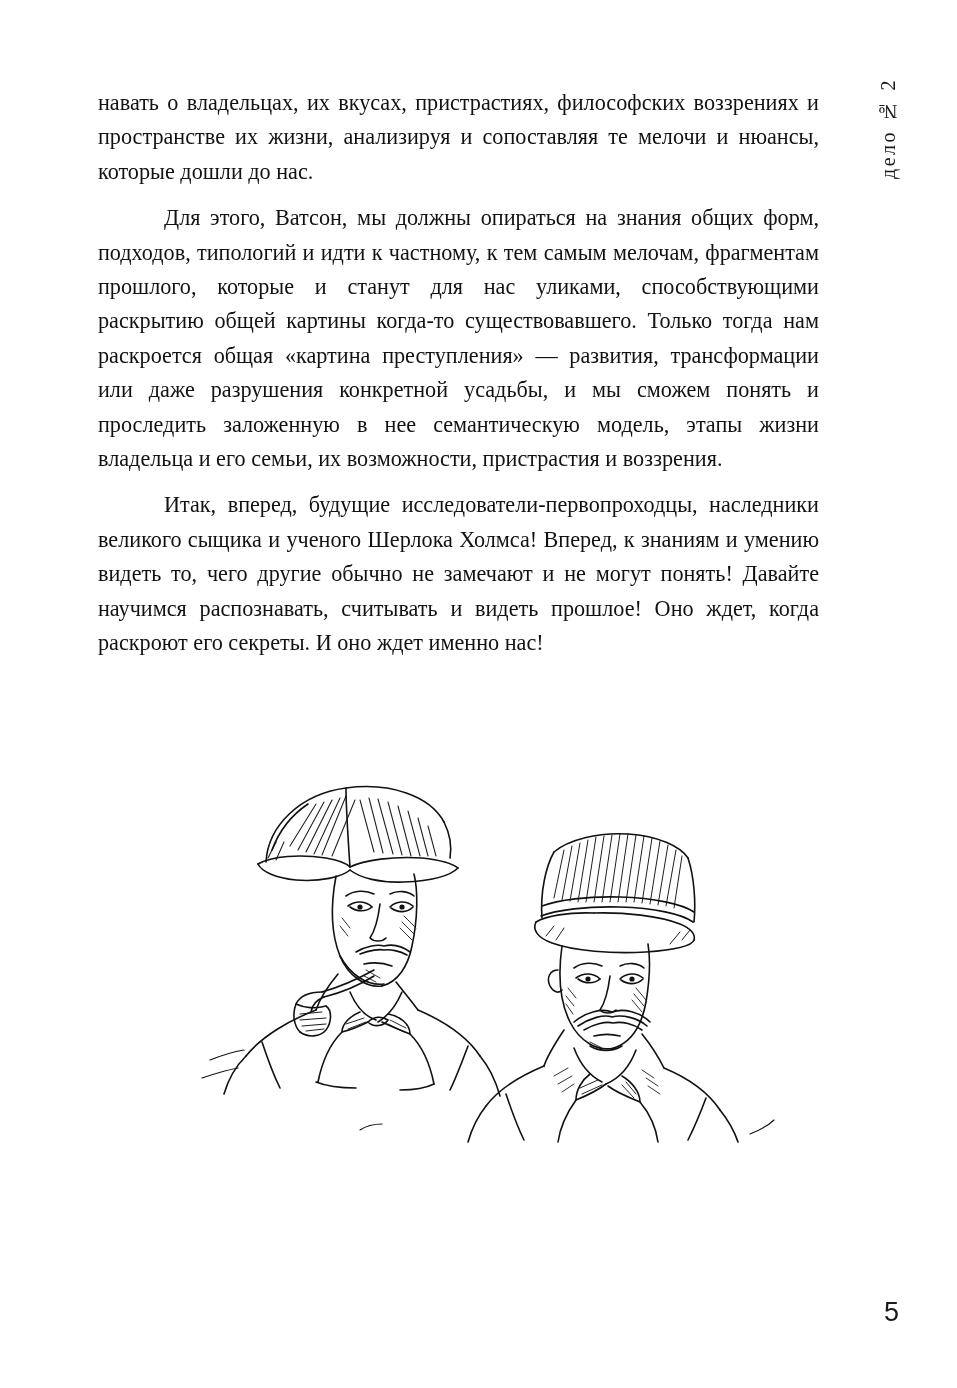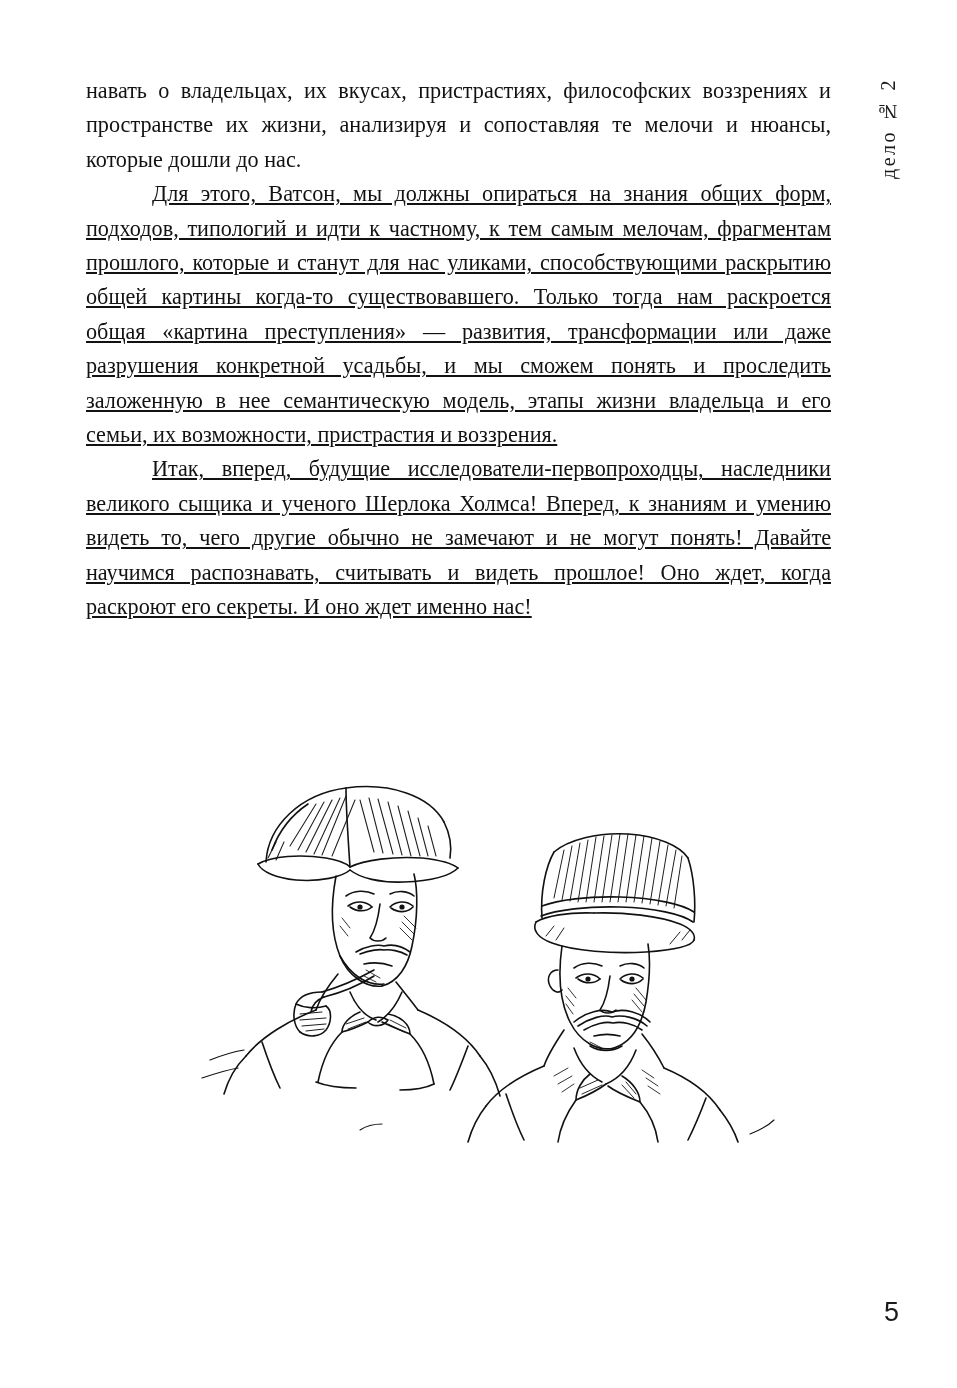--- a/index.html
+++ b/index.html
@@ -48,30 +48,29 @@
     position: absolute;
     left: 86px;
     top: 74px;
     width: 745px;
   }
   .para {
     font-size: 22.2px;
     line-height: 34.4px;
     text-align: justify;
     text-justify: inter-word;
-    margin: 0;
+    margin: 12px;
     hyphens: manual;
     color: #121212;
   }
   .para + .para {
     margin-top: 0px;
   }
   .para.indent {
     text-indent: 66px;
-    text-decoration: underline;
   }
 
   
   .illustration {
     position: absolute;
     left: 150px;
     top: 730px;
     width: 660px;
     height: 420px;
   }

